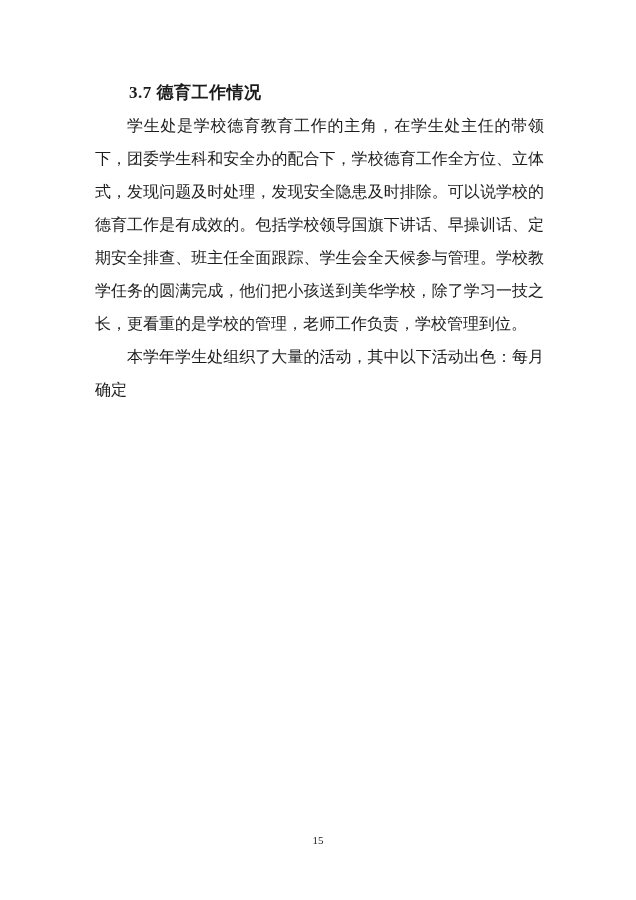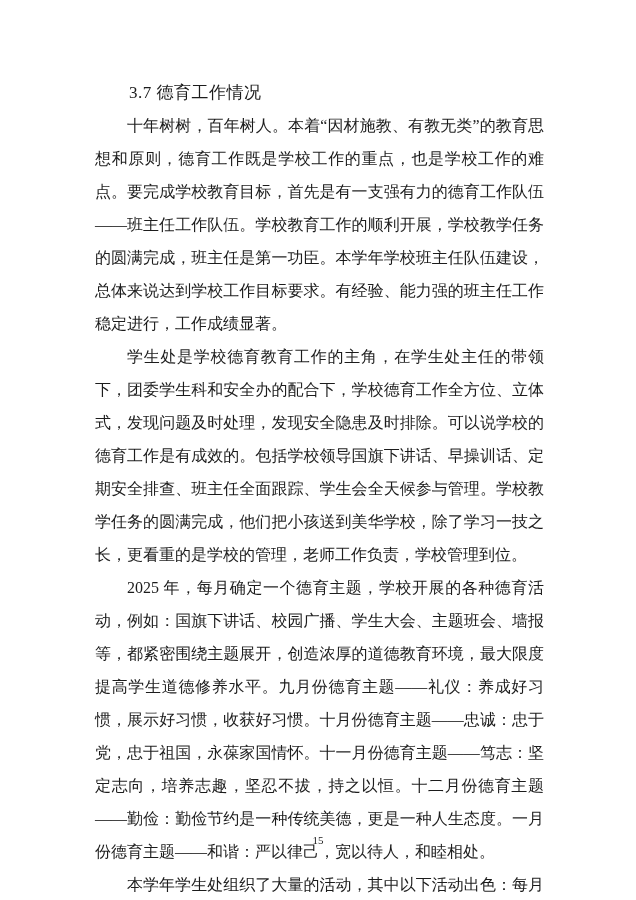--- a/index.html
+++ b/index.html
@@ -18,21 +18,21 @@
     box-sizing: border-box;
   }
   .content {
     position: absolute;
     top: 76px;
     left: 95px;
     width: 449px;
   }
   .section-heading {
     font-size: 17px;
-    font-weight: normal;
+    font-weight: bold;
     line-height: 33px;
     margin: 0 0 0 0;
     text-indent: 2em;
     letter-spacing: 0.5px;
   }
   .body-paragraph {
     font-size: 16px;
     line-height: 33px;
     margin: 0;
     text-indent: 2em;
@@ -52,21 +52,19 @@
     color: #222222;
     font-family: "Liberation Serif", "DejaVu Serif", serif;
   }
 </style>
 </head>
 <body>
 
 <div class="page">
   <div class="content">
     <h2 class="section-heading">3.7 德育工作情况</h2>
-    <p class="body-paragraph">十年树树，百年树人。本着“因材施教、有教无类”的教育思想和原则，德育工作既是学校工作的重点，也是学校工作的难点。要完成学校教育目标，首先是有一支强有力的德育工作队伍——班主任工作队伍。学校教育工作的顺利开展，学校教学任务的圆满完成，班主任是第一功臣。本学年学校班主任队伍建设，总体来说达到学校工作目标要求。有经验、能力强的班主任工作稳定进行，工作成绩显著。</p>
     <p class="body-paragraph">学生处是学校德育教育工作的主角，在学生处主任的带领下，团委学生科和安全办的配合下，学校德育工作全方位、立体式，发现问题及时处理，发现安全隐患及时排除。可以说学校的德育工作是有成效的。包括学校领导国旗下讲话、早操训话、定期安全排查、班主任全面跟踪、学生会全天候参与管理。学校教学任务的圆满完成，他们把小孩送到美华学校，除了学习一技之长，更看重的是学校的管理，老师工作负责，学校管理到位。</p>
-    <p class="body-paragraph">2025 年，每月确定一个德育主题，学校开展的各种德育活动，例如：国旗下讲话、校园广播、学生大会、主题班会、墙报等，都紧密围绕主题展开，创造浓厚的道德教育环境，最大限度提高学生道德修养水平。九月份德育主题——礼仪：养成好习惯，展示好习惯，收获好习惯。十月份德育主题——忠诚：忠于党，忠于祖国，永葆家国情怀。十一月份德育主题——笃志：坚定志向，培养志趣，坚忍不拔，持之以恒。十二月份德育主题——勤俭：勤俭节约是一种传统美德，更是一种人生态度。一月份德育主题——和谐：严以律己，宽以待人，和睦相处。</p>
     <p class="body-paragraph">本学年学生处组织了大量的活动，其中以下活动出色：每月确定</p>
   </div>
   <div class="page-footer">
     <span class="page-number">15</span>
   </div>
 </div>
 
 </body></html>

